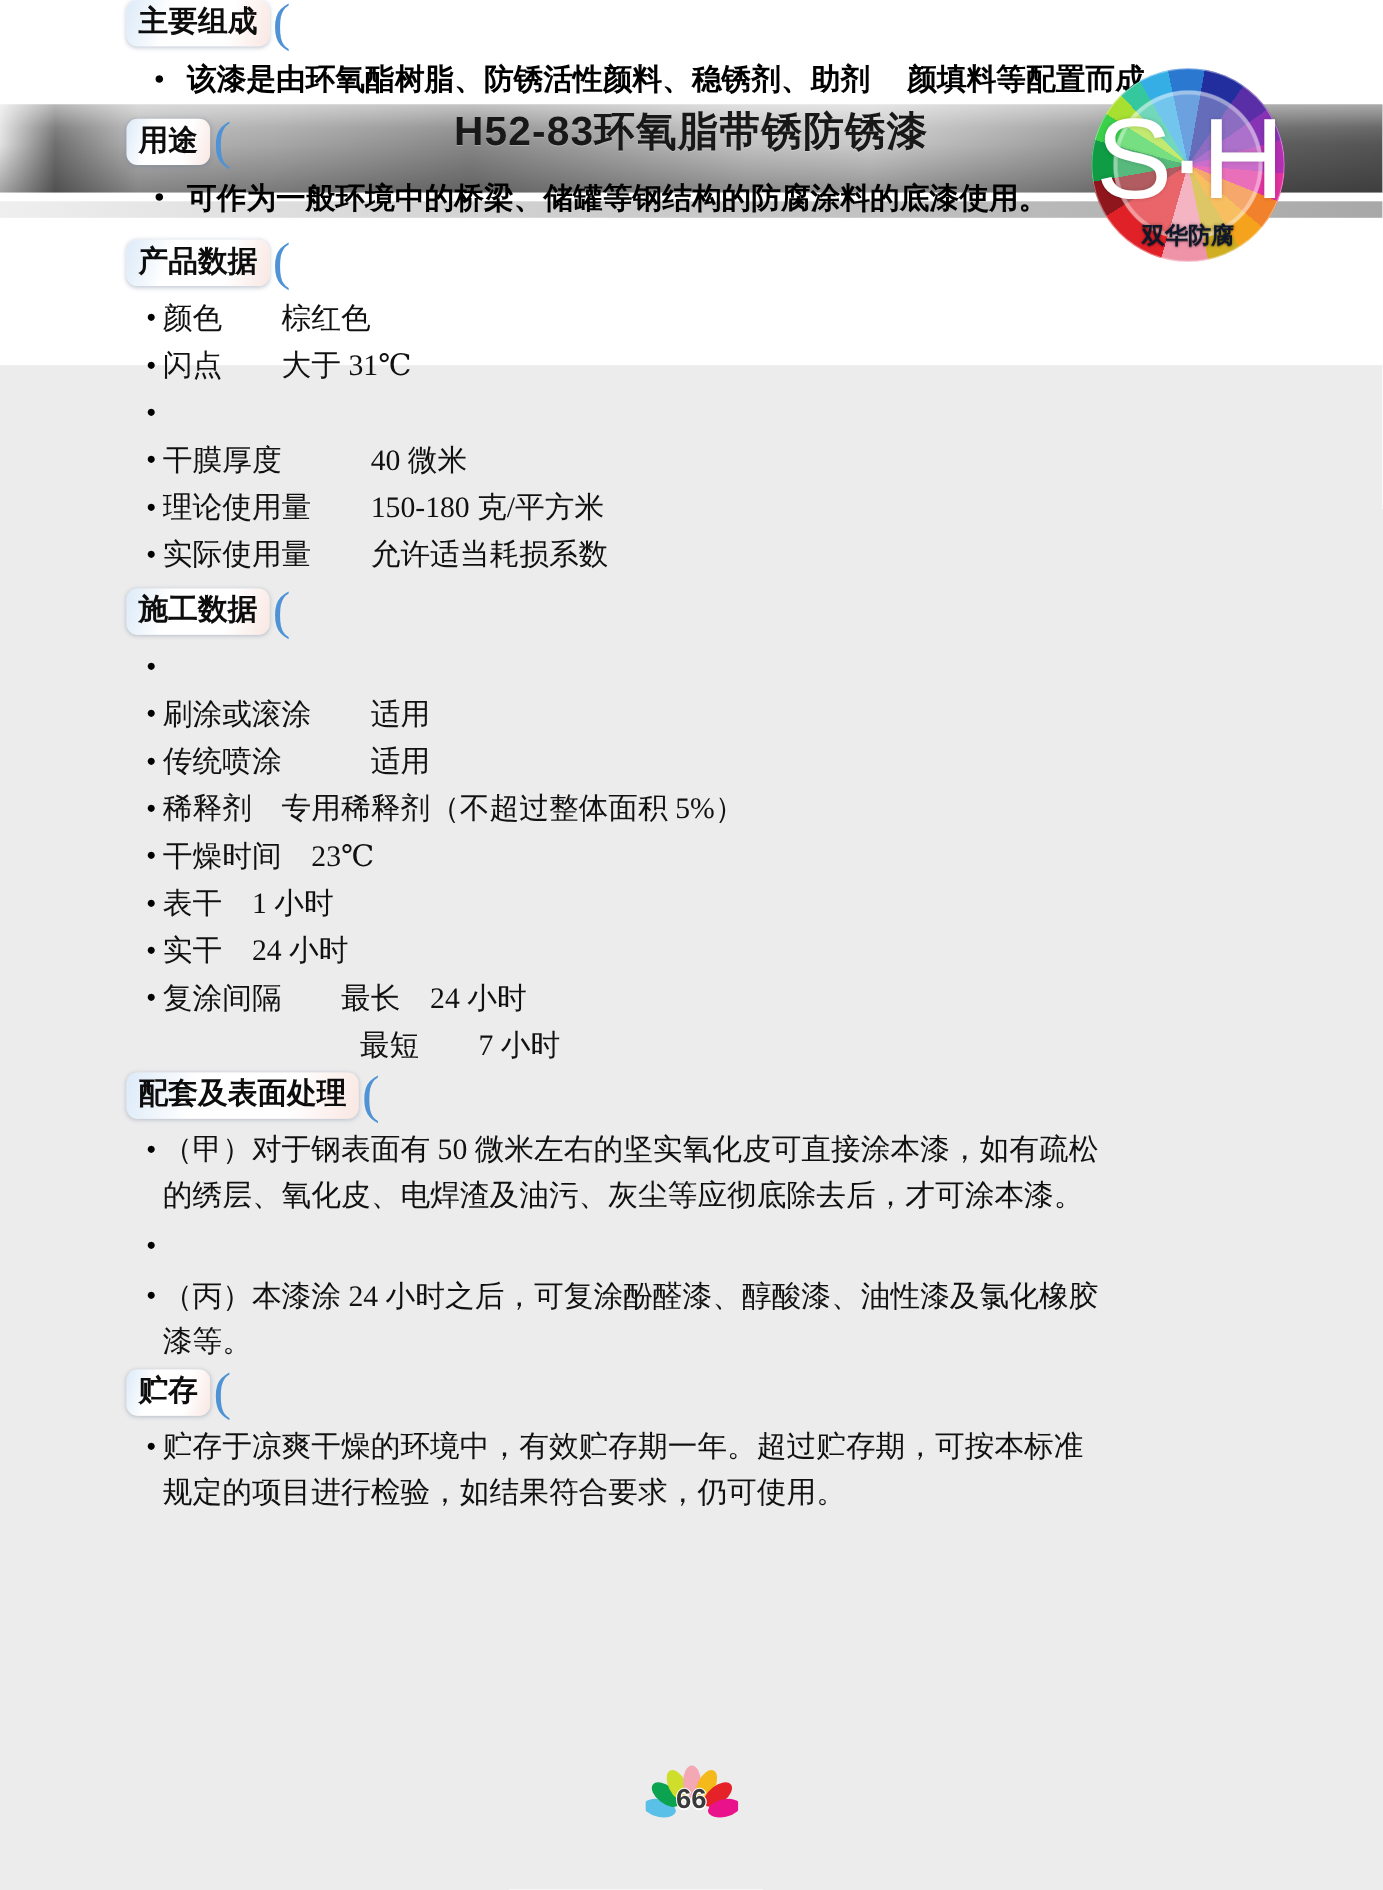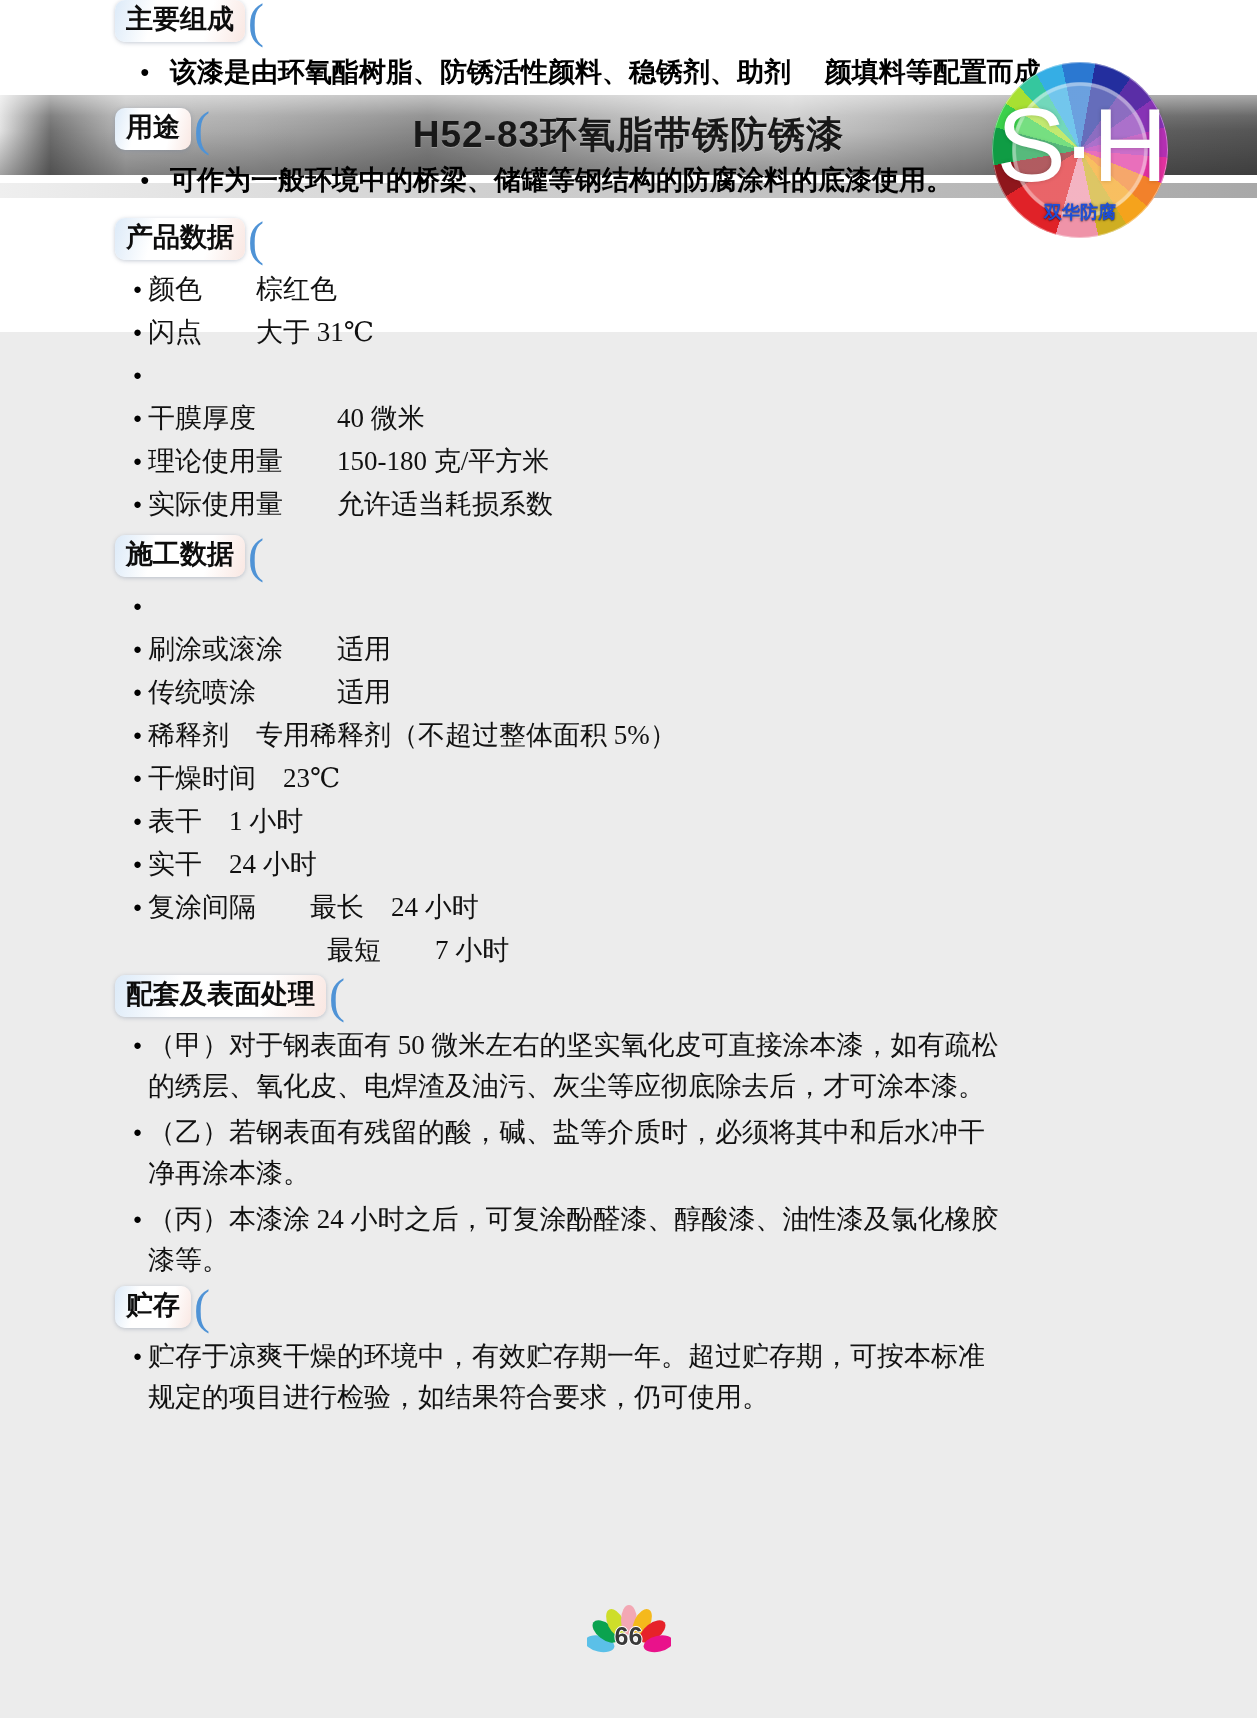--- a/index.html
+++ b/index.html
@@ -7,21 +7,21 @@
     position:relative;width:1257px;height:1718px;margin:0 auto;
     background:#ffffff;overflow:hidden;
     font-family:"Liberation Serif","DejaVu Serif",serif;color:#111;
   }
   
   .gray-area{position:absolute;left:0;top:332px;right:0;bottom:0;background:#ececec;}
 
   
   .banner{
     position:absolute;left:0;top:95px;width:100%;height:80px;
-    display:flex;align-items:center;justify-content:center;
+    display:flex;justify-content:center;
     background:
       linear-gradient(to bottom, rgba(255,255,255,.50) 0%, rgba(255,255,255,.12) 26%, rgba(0,0,0,0) 45%, rgba(0,0,0,.28) 100%),
       linear-gradient(to right, #e2e2e2 0%, #6f6f6f 4%, #b5b5b5 10%, #a7a7a7 20%, #868686 34%, #c2c2c2 54%, #cbcbcb 63%, #9a9a9a 78%, #5f5f5f 91%, #555555 100%);
   }
   .banner-title{
     font-family:"Liberation Sans","DejaVu Sans",sans-serif;
     font-weight:bold;font-size:37px;letter-spacing:1px;color:#181818;
     text-shadow:0 1px 0 rgba(255,255,255,.25);
   }
   .stripe{
@@ -47,21 +47,21 @@
   .logo-letters{
     position:absolute;left:0;right:0;top:8px;height:150px;
     display:flex;align-items:center;justify-content:center;
     font-family:"Liberation Sans","DejaVu Sans",sans-serif;
     font-weight:normal;font-size:104px;line-height:1;color:#ffffff;
     letter-spacing:-4px;text-shadow:0 0 4px rgba(0,0,0,.18);
   }
   .logo-caption{
     position:absolute;left:0;right:0;top:138px;text-align:center;
     font-family:"Liberation Sans","DejaVu Sans",sans-serif;
-    font-weight:bold;font-size:18px;color:#1d4ed8;
+    font-weight:bold;font-size:21px;color:#0f172a;
     text-shadow:0 0 3px rgba(0,0,0,.45), 0 1px 1px rgba(0,0,0,.35);
   }
 
   
   .content{position:absolute;inset:0;z-index:2;}
   .sec{margin:0;}
   .sec-head{margin:0 0 8px 115px;display:flex;align-items:flex-start;height:42px;}
   .badge{
     display:inline-block;
     background:linear-gradient(105deg,#dceaf8 0%,#ffffff 30%,#ffffff 70%,#f9e7e2 100%);
@@ -228,21 +228,20 @@
         <span class="badge"><span>配套及表面处理</span></span>
         <span class="bracket">(</span>
       </div>
       <ul class="items para">
         <li>
             <span class="marker">●</span>
             <span class="txt">（甲）对于钢表面有 50 微米左右的坚实氧化皮可直接涂本漆，如有疏松的绣层、氧化皮、电焊渣及油污、灰尘等应彻底除去后，才可涂本漆。</span>
           </li>
         <li>
             <span class="marker">●</span>
-            <span class="txt">（乙）若钢表面有残留的酸，碱、盐等介质时，必须将其中和后水冲干净再涂本漆。</span>
           </li>
         <li>
             <span class="marker">●</span>
             <span class="txt">（丙）本漆涂 24 小时之后，可复涂酚醛漆、醇酸漆、油性漆及氯化橡胶漆等。</span>
           </li>
       </ul>
     </section>
 
     <section class="sec m5">
       <div class="sec-head">

